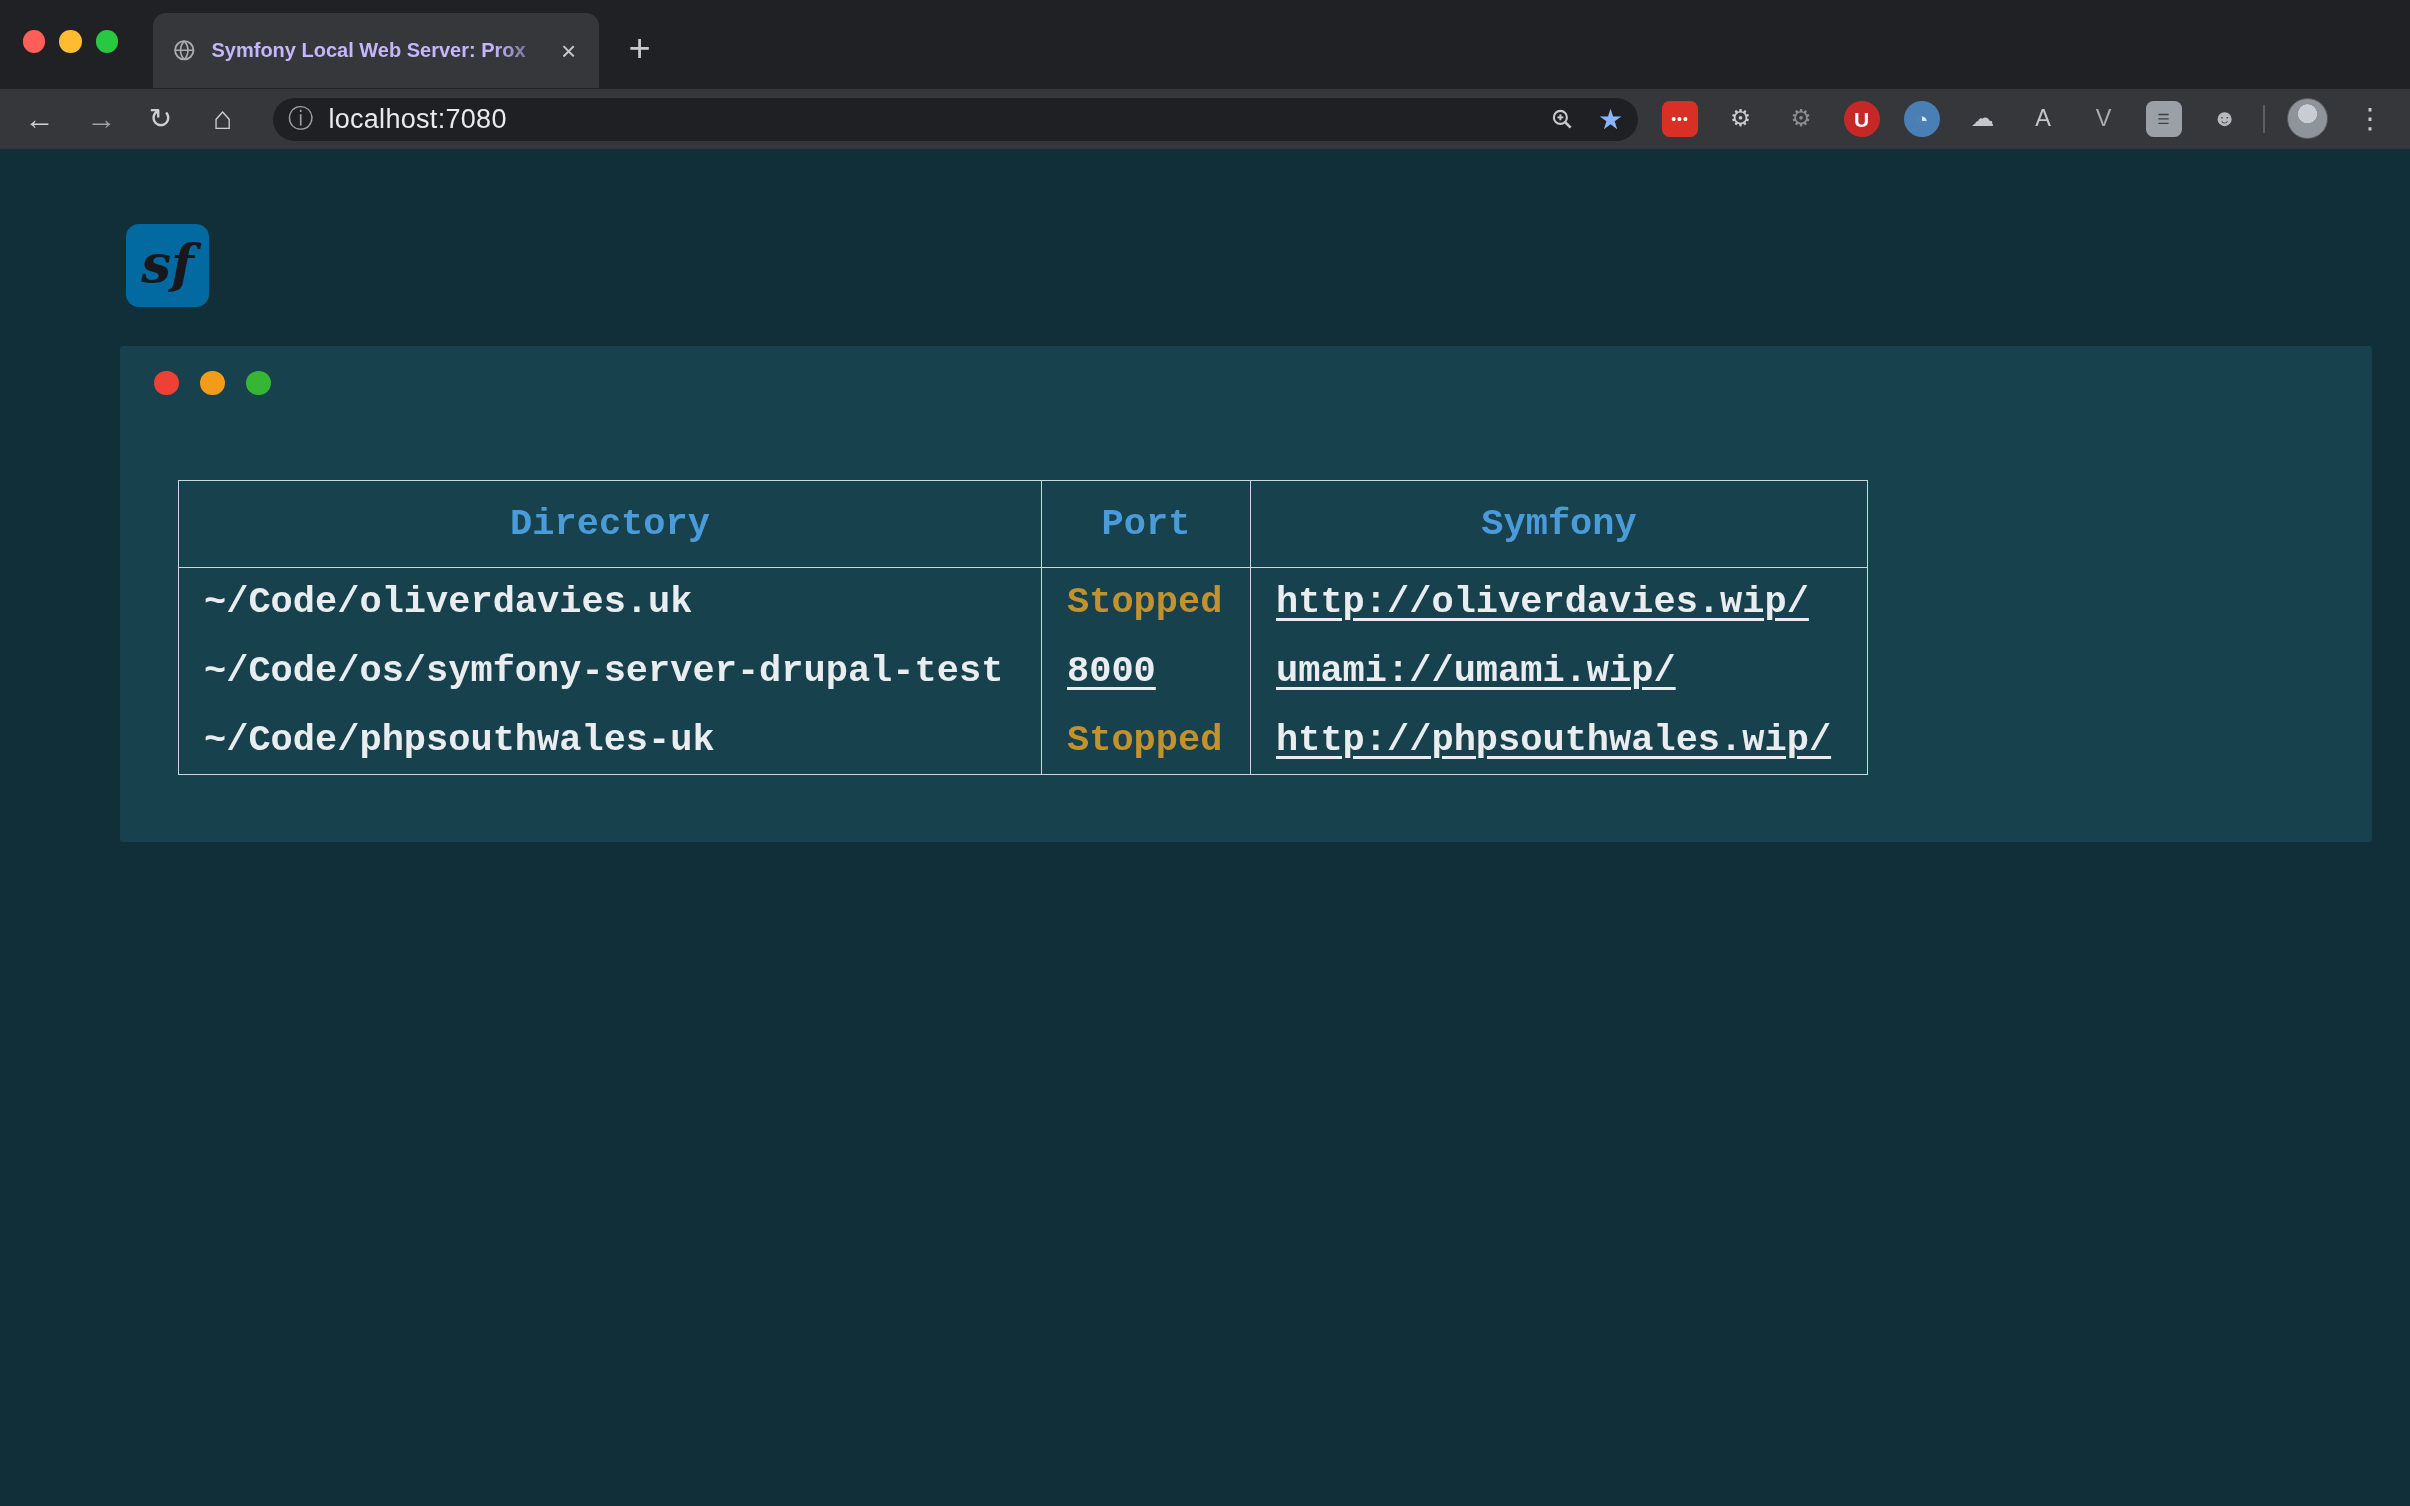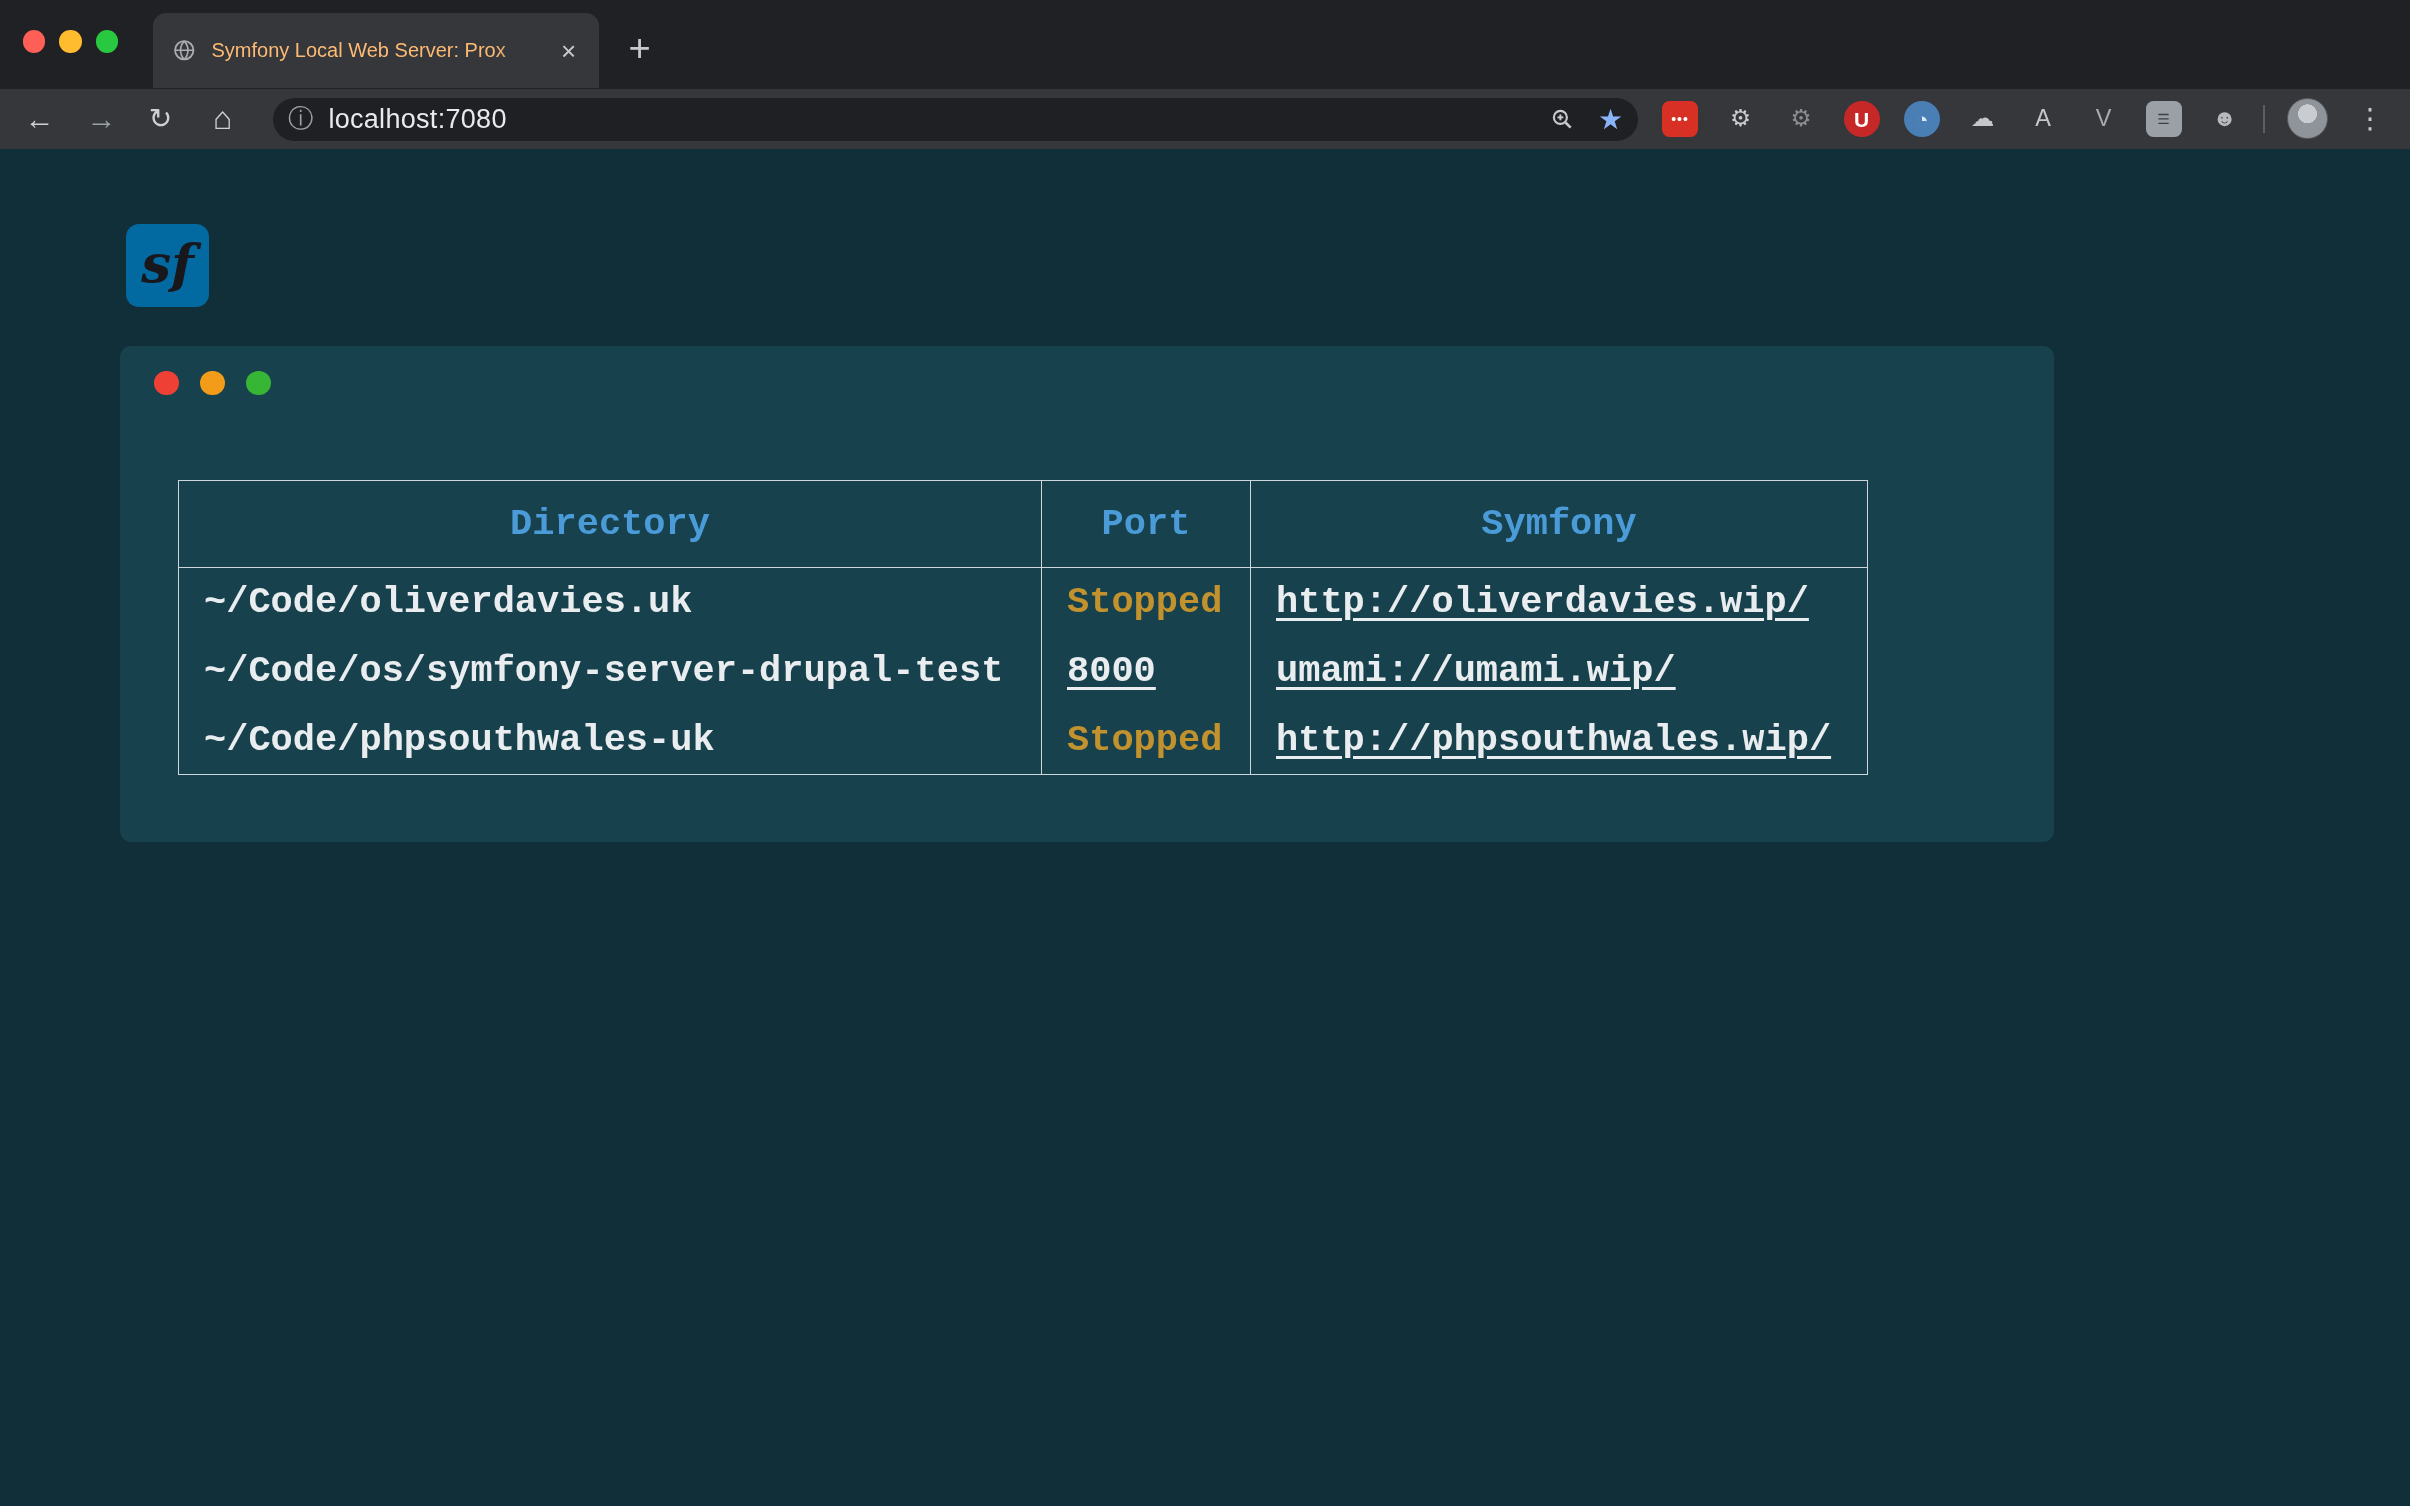--- a/index.html
+++ b/index.html
@@ -6,22 +6,22 @@
   html,body { width:2411px; height:1507px; overflow:hidden; }
   body { font-family:"Liberation Sans", sans-serif; background:var(--background,#112f39); }
   .screen { position:relative; width:2411px; height:1507px; }
 
   
   .tabstrip { position:absolute; top:0; left:0; width:2411px; height:89px; background:#1f2124; }
   .traffic { position:absolute; left:22.6px; top:30px; display:flex; gap:14px; }
   .traffic span { width:22.6px; height:22.6px; border-radius:50%; display:block; }
   .tab { position:absolute; left:153px; top:13px; width:446px; height:75px; background:#35373b;
          border-radius:13px 13px 0 0; display:flex; align-items:center; padding:0 19px; }
-  .tab-title { flex:1; color:#fdba74; font-size:20px; white-space:nowrap; overflow:hidden;
-         -webkit-mask-image:linear-gradient(90deg,#000 82%,transparent); mask-image:linear-gradient(90deg,#000 82%,transparent); }
+  .tab-title { flex:1; color:#c4b5fd; font-size:20px; white-space:nowrap; overflow:hidden;
+         -webkit-mask-image:linear-gradient(90deg,#000 82%,transparent); mask-image:linear-gradient(90deg,#000 82%,transparent);font-weight:bold; }
   .tab-close { color:#c6c9cd; font-size:26px; line-height:26px; padding:0 3.8px; cursor:default; }
   .favicon { width:24.5px; height:24.5px; margin-right:15px; flex:0 0 auto; }
   .newtab { position:absolute; left:617px; top:26px; width:45px; height:45px; color:#c6c9cd;
          font-size:38px; line-height:45px; text-align:center; font-weight:300; }
 
   
   .toolbar { position:absolute; top:89px; left:0; width:2411px; height:60px; background:#35373b; }
   .tb-icon { position:absolute; top:9.4px; width:41px; height:41px; display:flex; align-items:center;
          justify-content:center; font-size:30px; color:#cdd0d4; }
   .tb-back { left:19px; }
@@ -46,22 +46,22 @@
          font-size:28px; display:flex; align-items:center; justify-content:center; }
 
   
   .page { position:absolute; top:149px; left:0; width:2411px; height:1358px; background:var(--background,#112f39); }
   .page-header { position:absolute; left:126px; top:75px; display:flex; align-items:center; gap:26px; }
   .sf-logo { width:83px; height:83px; background:#0369a1; border-radius:13px; display:flex;
          align-items:center; justify-content:center; font-family:"DejaVu Serif", serif;
          font-style:italic; font-weight:bold; font-size:53px; color:#18171b; padding-bottom:5.6px; }
   .page-title { color:#ffffff; font-size:59px; font-weight:400; letter-spacing:0.5px; }
 
-  .card { position:absolute; left:120px; top:197px; width:1934px; height:496px;
-         background:var(--card,#17414d); border-radius:11px; }
+  .card { position:absolute; left:120px; top:197px; width:2252px; height:496px;
+         background:var(--card,#17414d); border-radius:3px; }
   .card-dots { position:absolute; left:34px; top:24.5px; display:flex; gap:21.7px; }
   .card-dots span { width:24.5px; height:24.5px; border-radius:50%; display:block; }
 
   table.servers { position:absolute; left:58px; top:134px; width:1688px; border-collapse:collapse;
          font-family:"Liberation Mono", monospace; font-weight:700; font-size:37px;
          border:1.9px solid var(--border,#cdd6da); table-layout:fixed; }
   table.servers th { height:87px; color:var(--header-text,#4a9bd8); text-align:center;
          border:1.9px solid var(--border,#cdd6da); font-weight:700; }
   table.servers td { height:69px; padding-left:25px; vertical-align:middle; color:#e9edef;
          border-left:1.9px solid var(--border,#cdd6da); border-right:1.9px solid var(--border,#cdd6da); }

